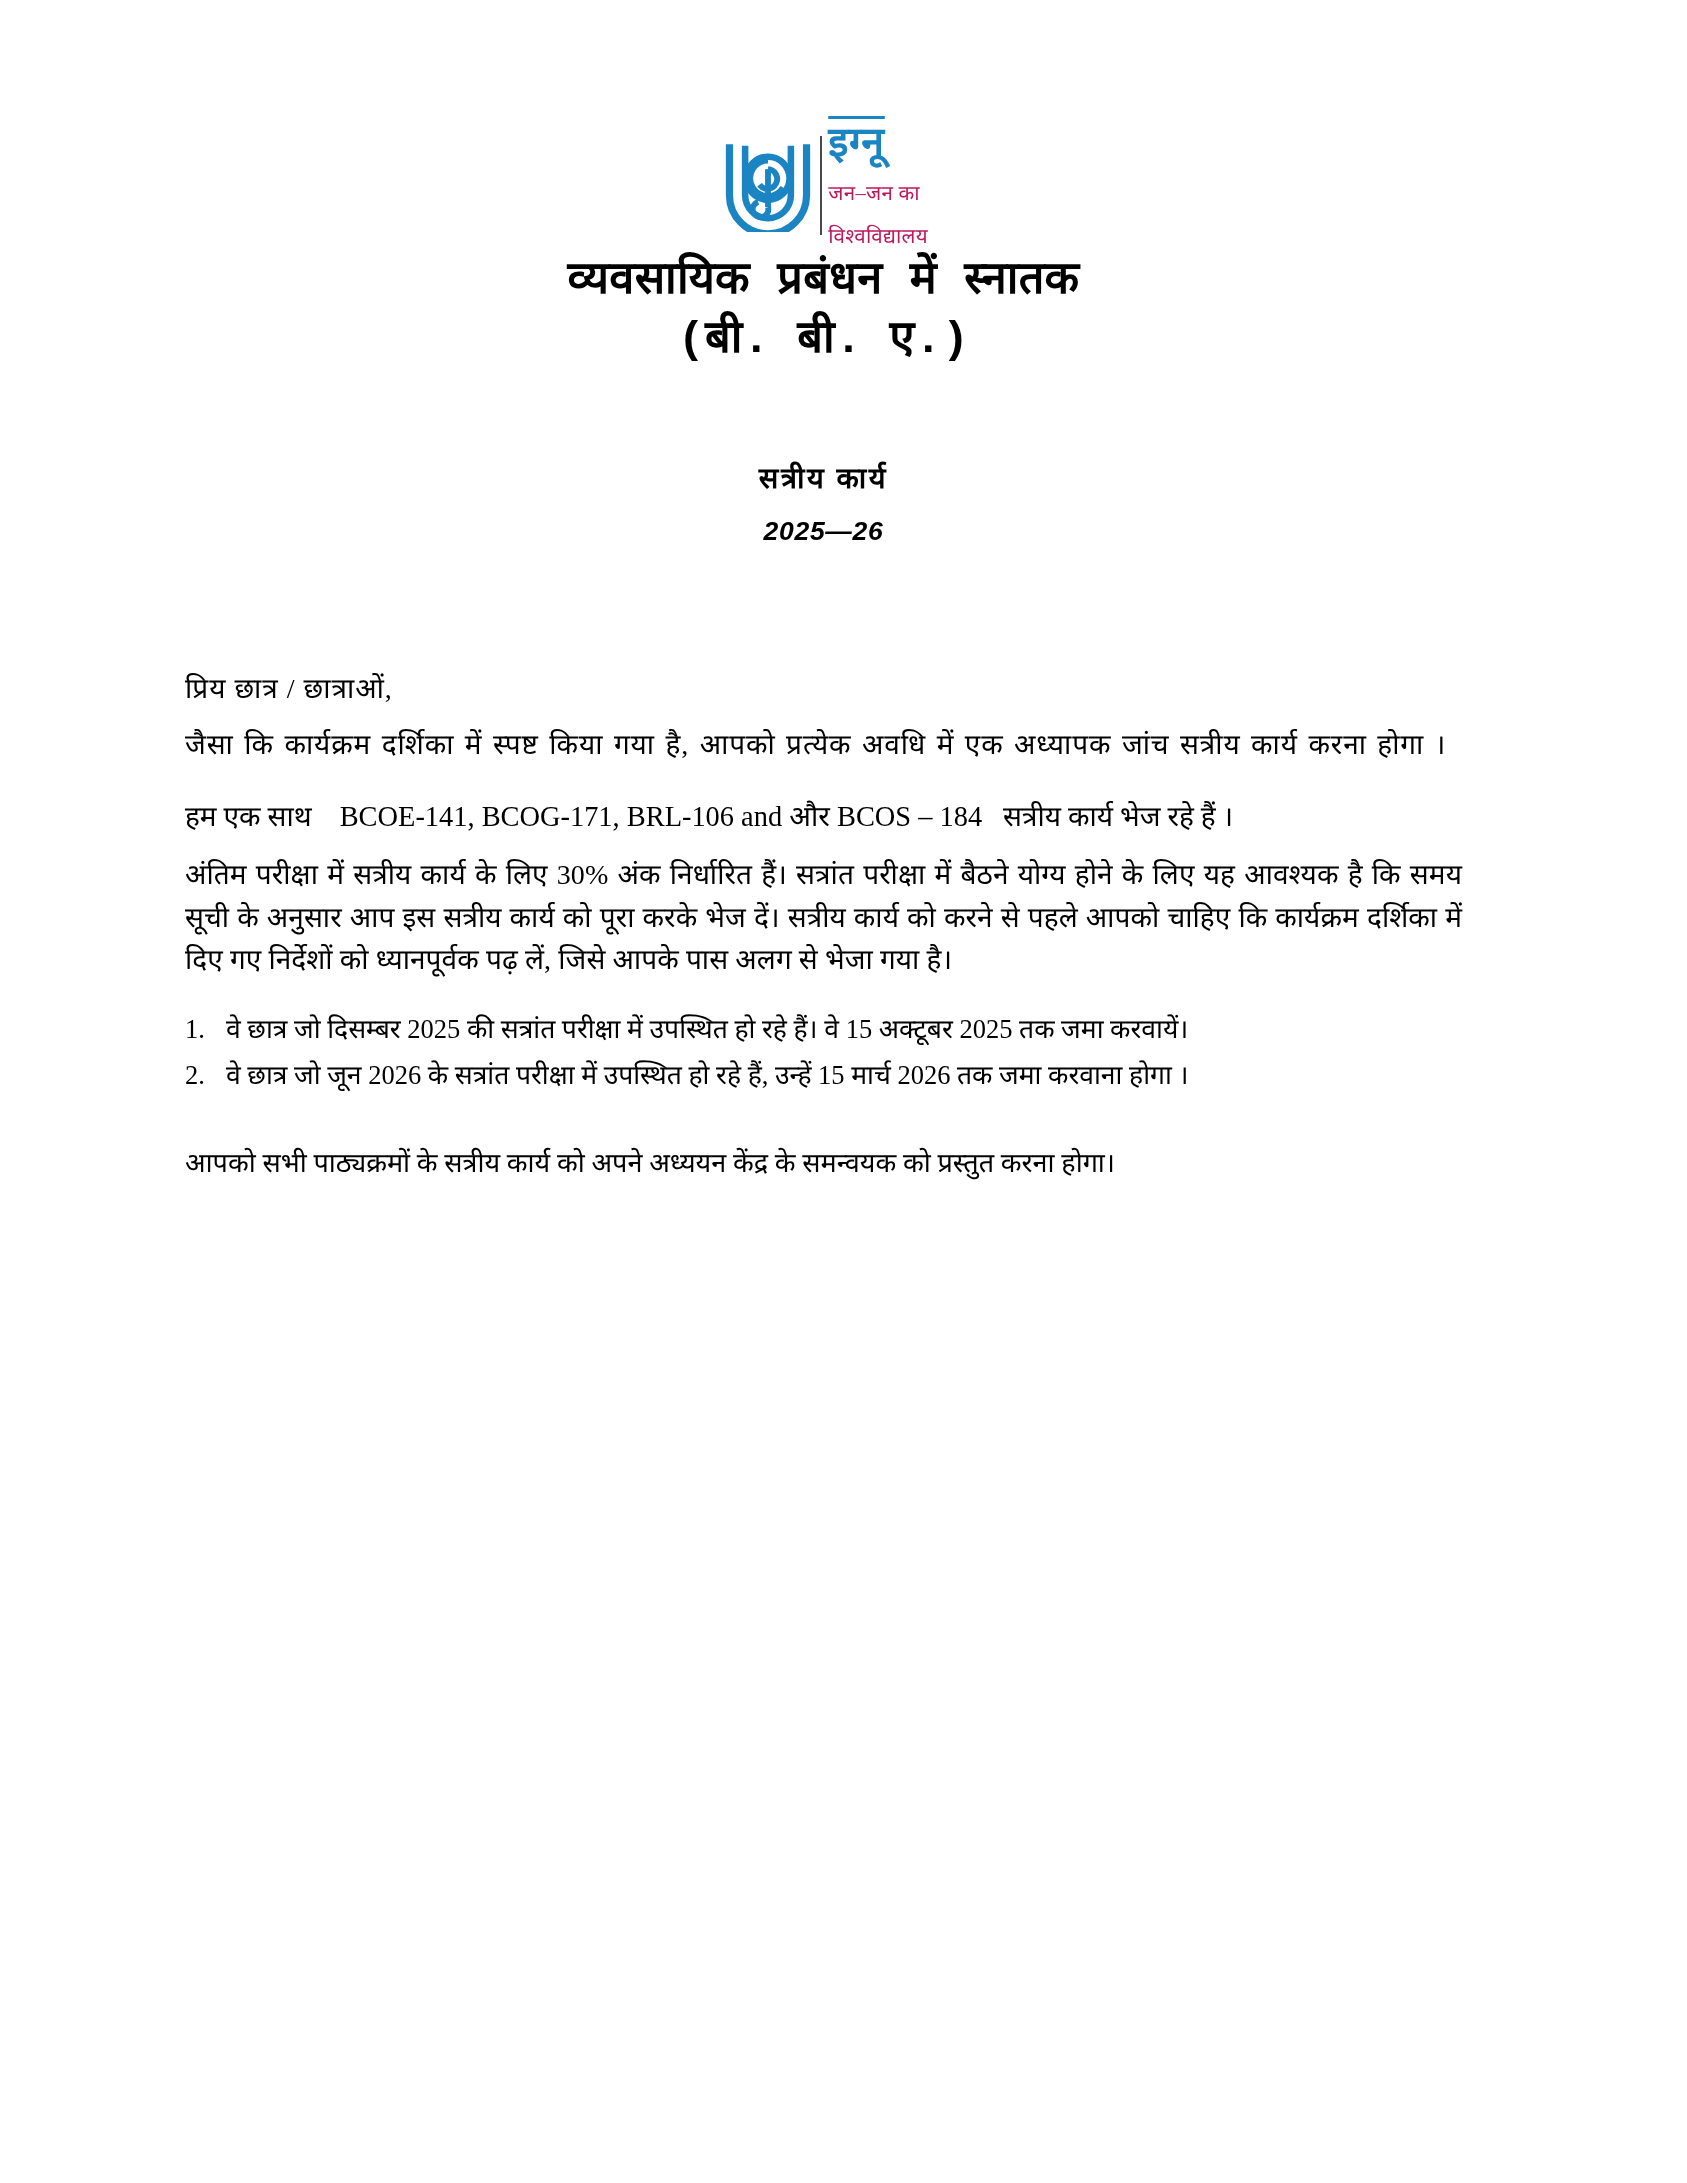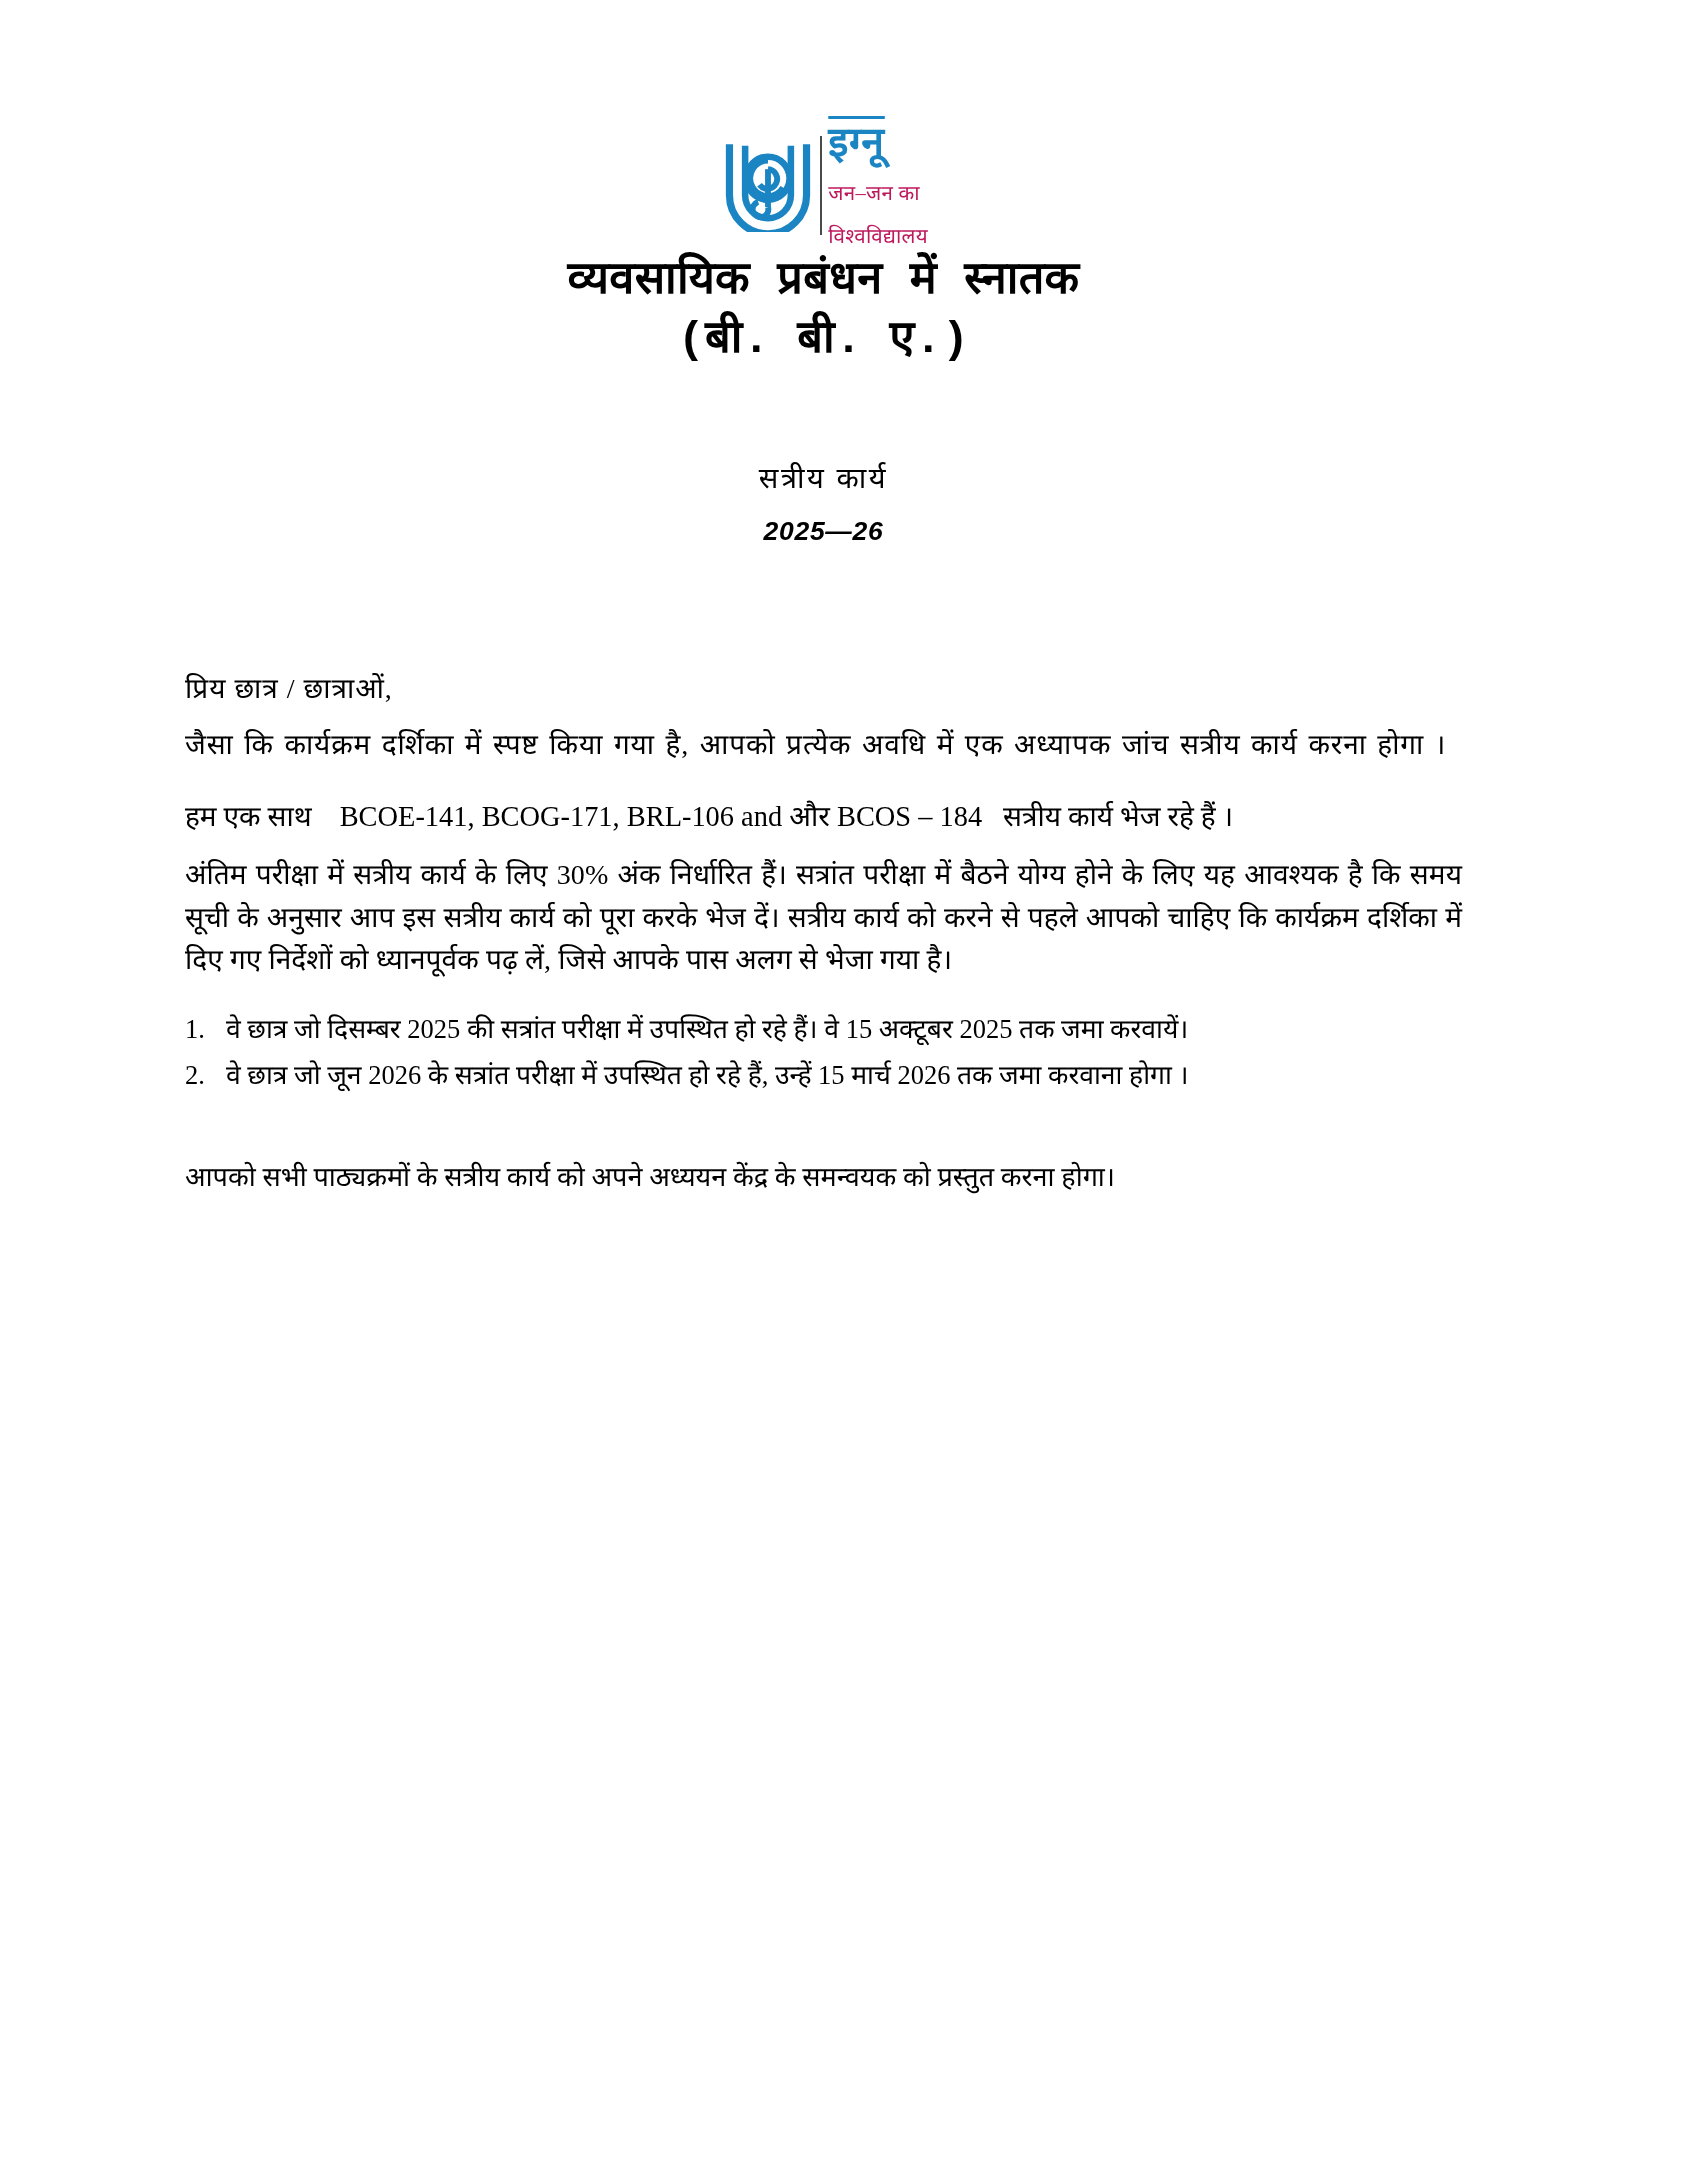--- a/index.html
+++ b/index.html
@@ -93,21 +93,21 @@
     display: block;
     margin-top: 4px;
   }
 
   .assignment-block {
     text-align: center;
     margin-top: 91px;
   }
   .assignment-label {
     font-family: "Liberation Serif", "DejaVu Serif", serif;
-    font-weight: normal;
+    font-weight: bold;
     font-size: 29px;
     letter-spacing: 2.6px;
     line-height: 1.25;
   }
   .assignment-year {
     font-family: "Liberation Sans", "DejaVu Sans", sans-serif;
     font-weight: bold;
     font-size: 26.5px;
     letter-spacing: 0.7px;
     margin-top: 20px;
@@ -153,21 +153,21 @@
   .list-num {
     flex: 0 0 auto;
     width: 41px;
   }
   .list-text {
     flex: 1 1 auto;
   }
   .closing-para {
     font-size: 27px;
     line-height: 1.5;
-    margin-top: 61px;
+    margin-top: 47px;
   }
 </style>
 </head>
 <body>
 
 <div class="page">
   <div class="content">
 
     <div class="logo-block">
       <div class="logo">

